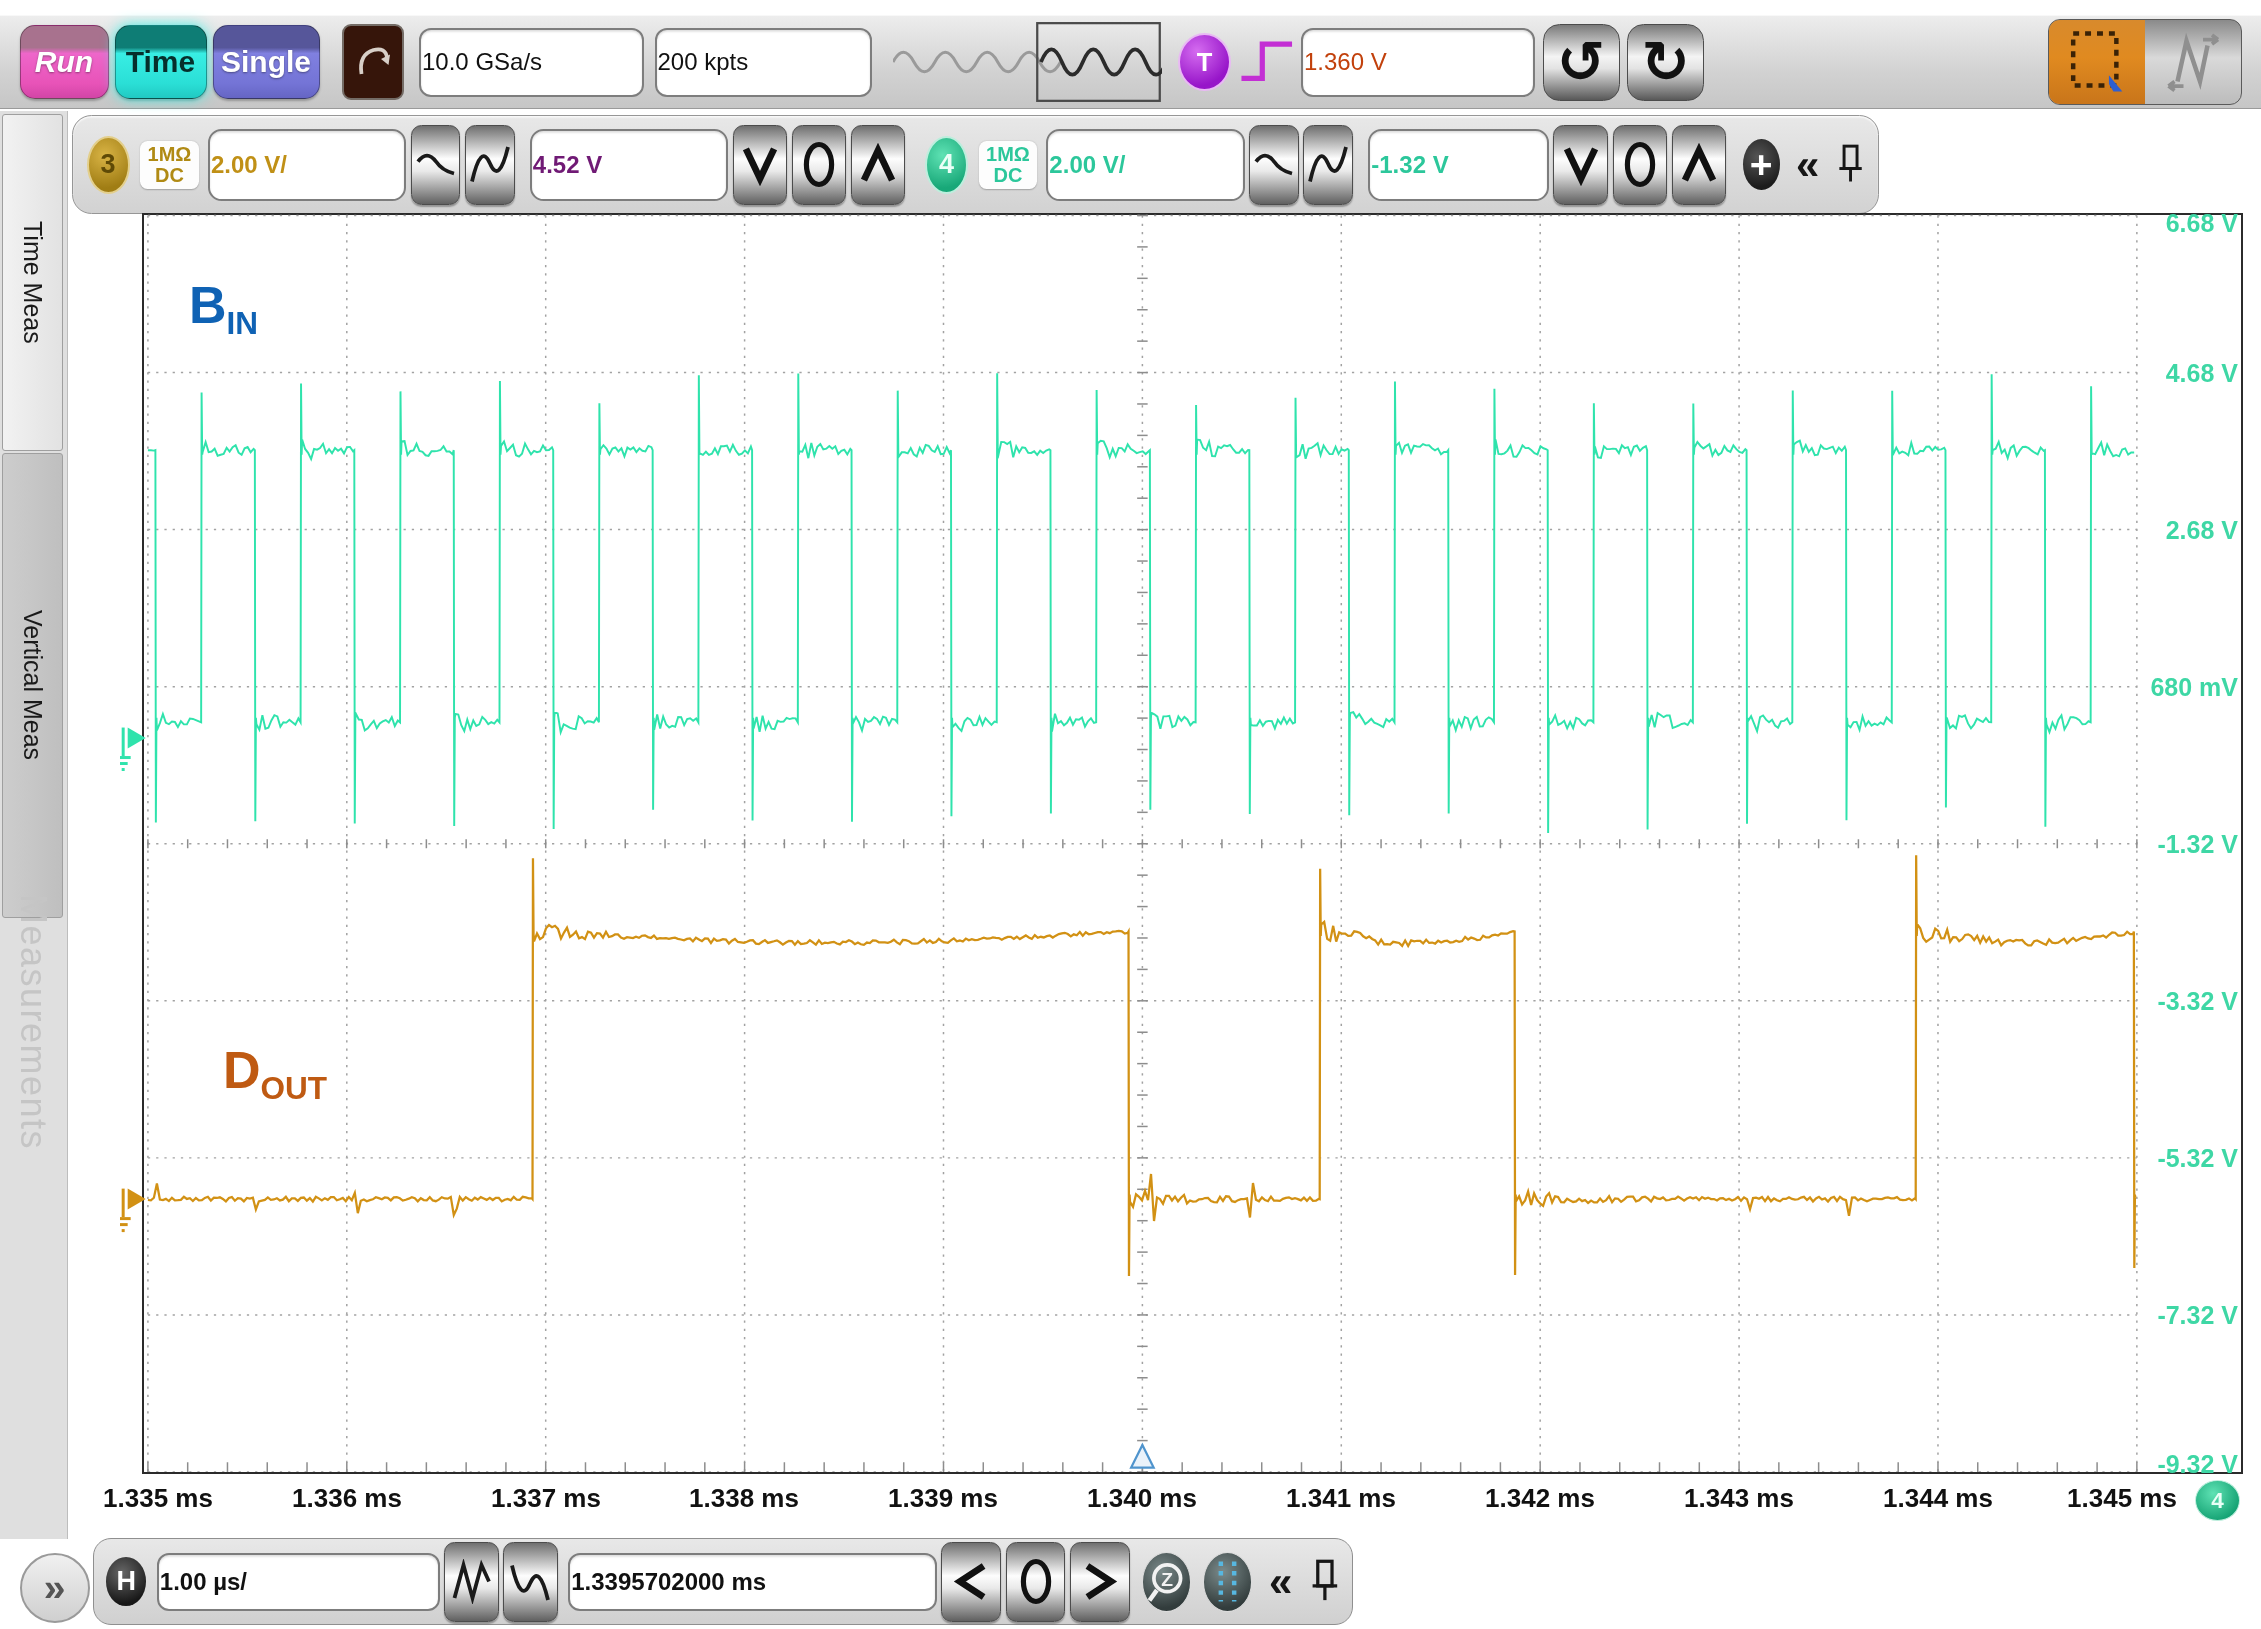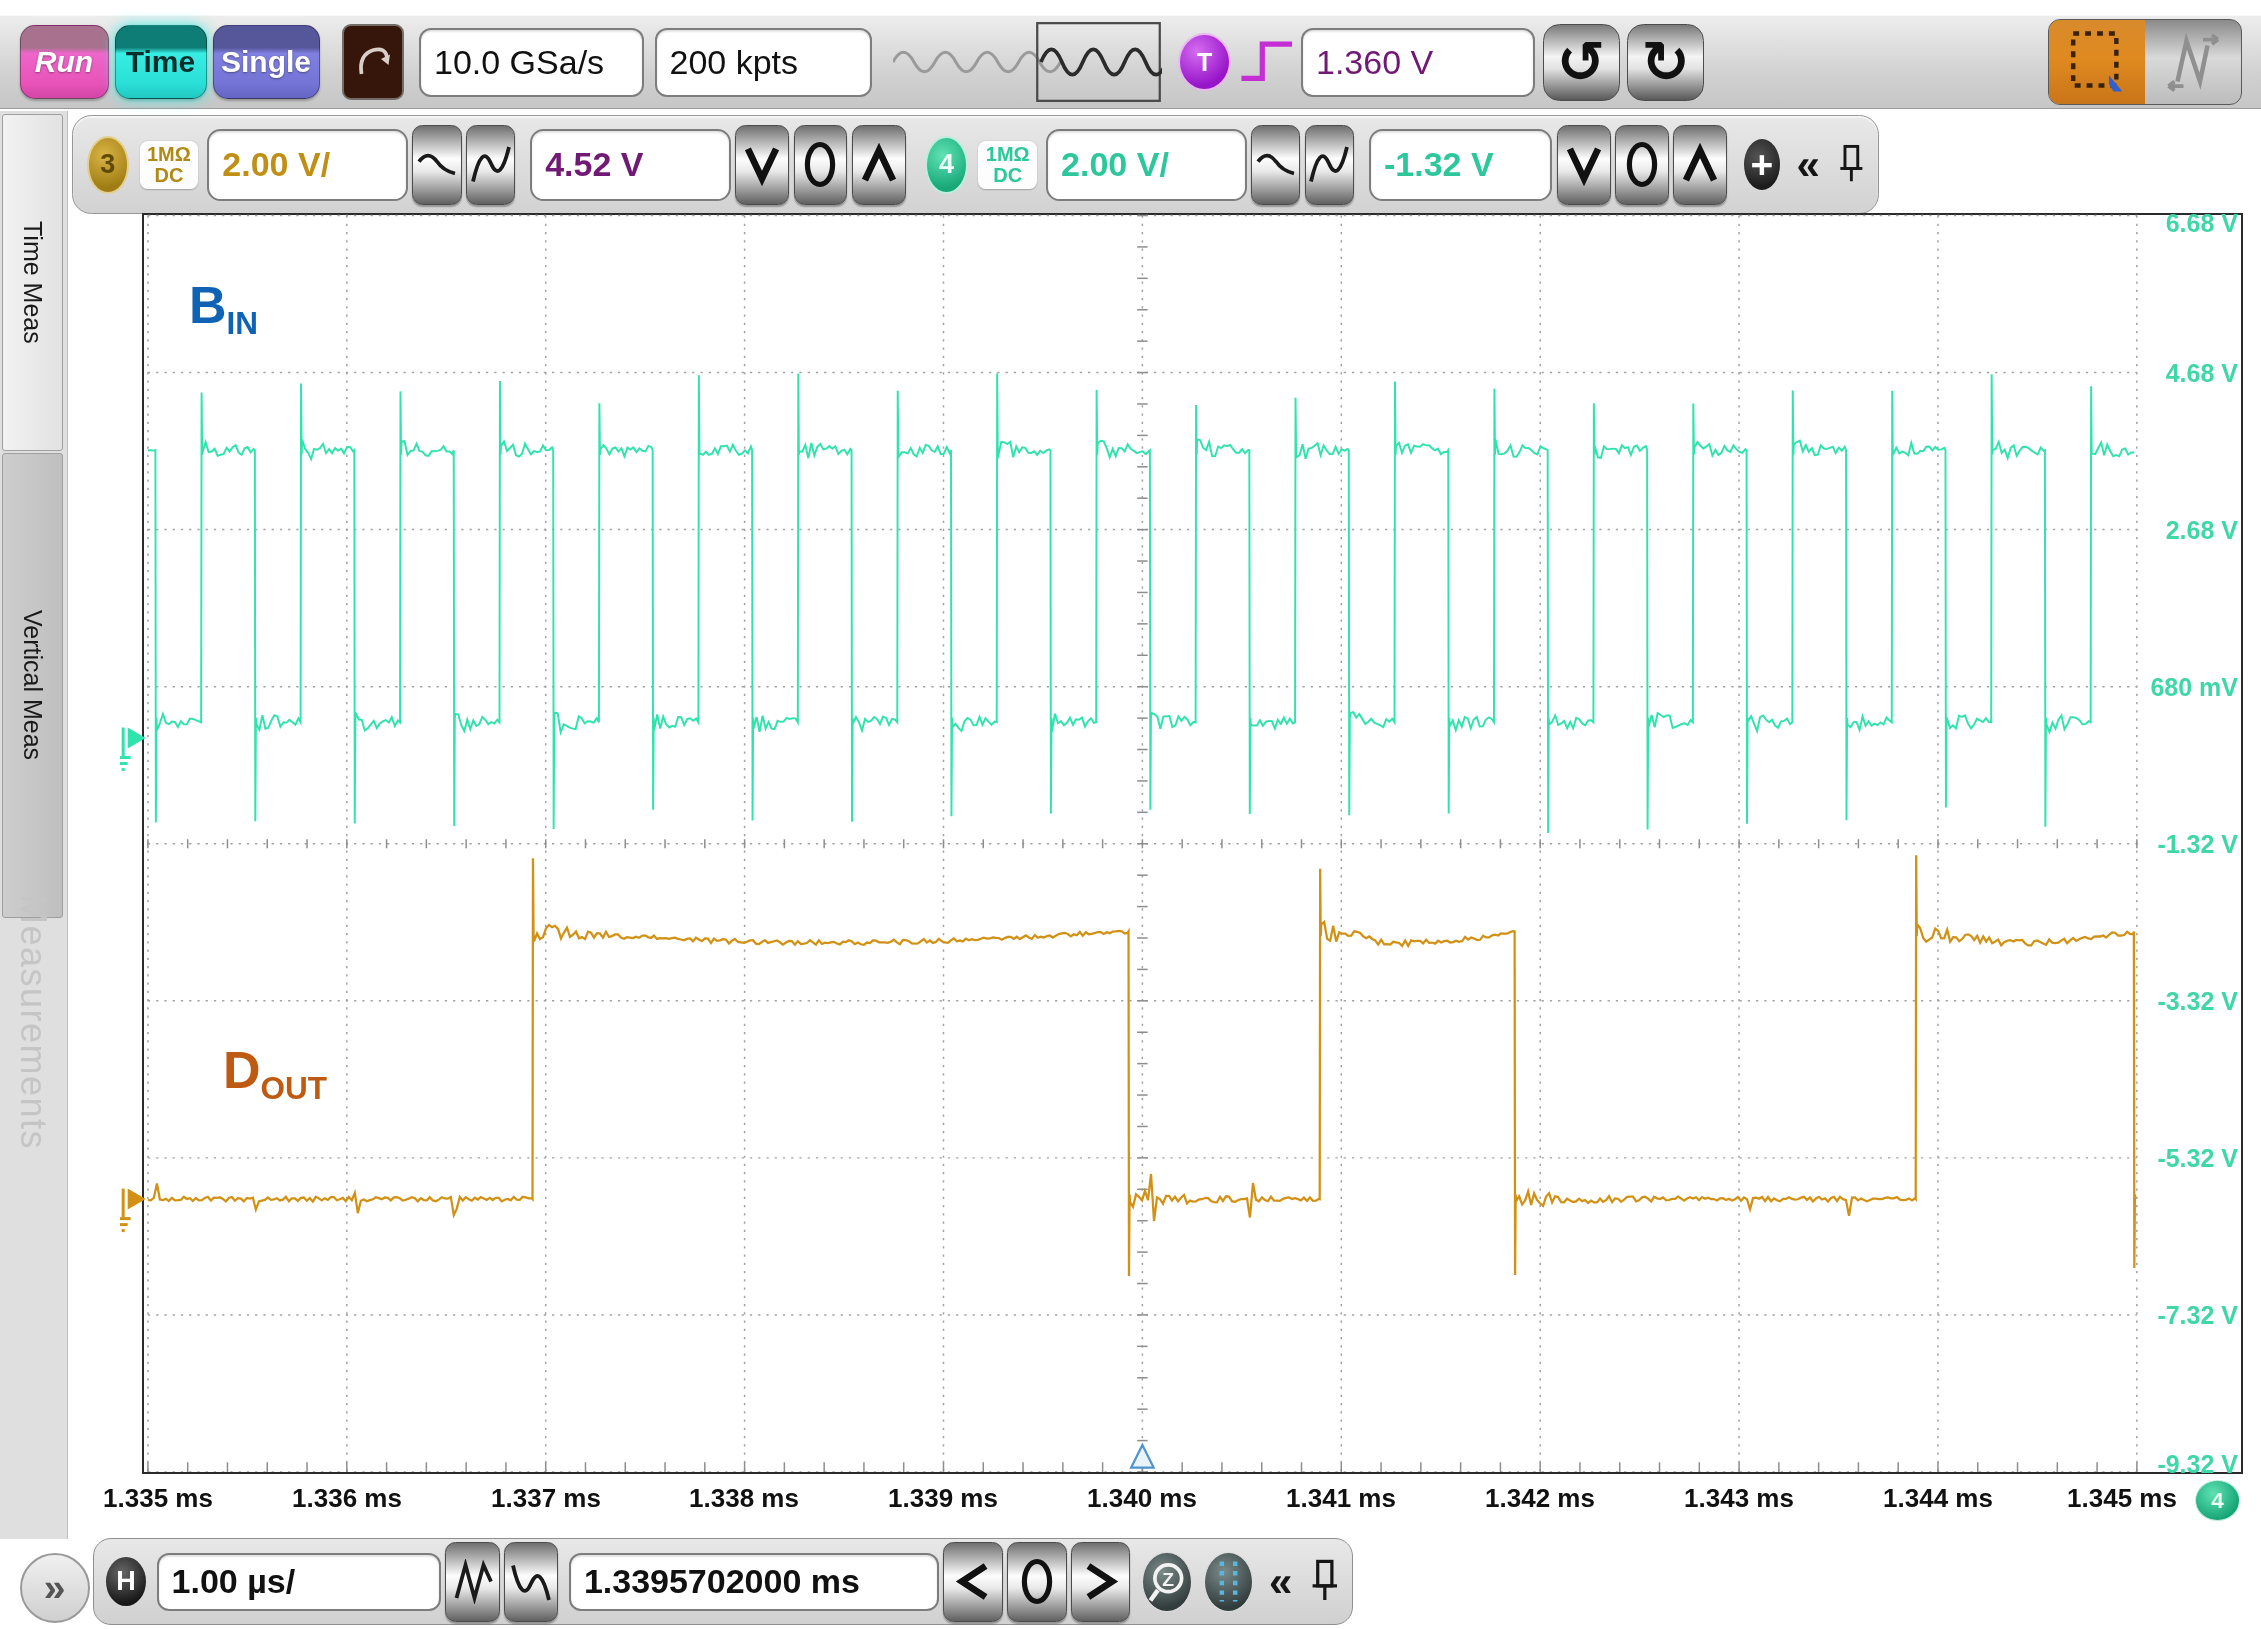--- a/index.html
+++ b/index.html
@@ -12,34 +12,34 @@
     display:flex;align-items:center;padding:0 19.5px;box-sizing:border-box;}
   .tb-btn{height:72px;border-radius:15px;display:flex;align-items:center;justify-content:center;
     font-size:30px;font-weight:bold;color:#fff;border:0.7px solid rgba(0,0,0,.35);
     text-shadow:0 0.7px 2.2px rgba(0,0,0,.4);box-shadow:0 1.5px 2.2px rgba(0,0,0,.25);}
   #btn-run{width:87px;background:linear-gradient(180deg,#a8728e 0%,#a8728e 30%,#ee66ca 38%,#e853b8 80%,#d245a6);font-style:italic;}
   #btn-stop{width:90px;margin-left:6px;color:#062f2c;text-shadow:none;
     background:linear-gradient(180deg,#0e7d75 0%,#0e7d75 30%,#38eee4 38%,#2adfd6 80%,#21c9c2);
     box-shadow:0 0 13.5px rgba(64,240,230,.95),0 1.5px 2.2px rgba(0,0,0,.25);}
   #btn-single{width:105px;margin-left:6px;background:linear-gradient(180deg,#56569a 0%,#56569a 30%,#8080e0 38%,#7474d6 80%,#6565c4);}
   .field{background:#fff;border:2.2px solid #7d7d7d;border-radius:12px;height:69px;
-    display:flex;align-items:center;padding:0 13px;box-sizing:border-box;
-    font-size:34px;color:#111;white-space:nowrap;box-shadow:inset 0 1.5px 2.2px rgba(0,0,0,.15);}
+    display:flex;align-items:center;padding:0 1px;box-sizing:border-box;
+    font-size:24px;color:#111;white-space:nowrap;box-shadow:inset 0 1.5px 2.2px rgba(0,0,0,.15);}
   .icon-btn{background:linear-gradient(180deg,#6f6f6f,#fdfdfd 42%,#e9e9e9 58%,#606060);
     border:1.5px solid #4c4c4c;border-radius:10.5px;display:flex;align-items:center;justify-content:center;
     box-shadow:0 1.5px 1.5px rgba(0,0,0,.3);}
   #btn-acq{width:58px;height:72px;margin-left:22.5px;border-radius:9px;background:#36150a;
     border:2.2px solid #746c66;display:flex;align-items:center;justify-content:center;
     color:#cfc5bd;font-size:40px;font-weight:bold;}
   .sine-group{display:flex;align-items:center;margin-left:21px;}
   .t-circle{width:49px;height:54px;border-radius:50%;margin-left:16.5px;
     background:radial-gradient(circle at 35% 30%,#d56cf0,#9715c9 70%);
     border:2.2px solid #e9b9f4;display:flex;align-items:center;justify-content:center;
     color:#fff;font-size:25.5px;font-weight:bold;}
-  #fld-triglevel{color:#701a75;}
+  #fld-triglevel{color:#c2410c;}
   .round-btn{width:75px;height:75px;margin-left:7.5px;border-radius:16.5px;
     background:linear-gradient(180deg,#7a7a7a,#f4f4f4 42%,#e3e3e3 58%,#585858);
     border:1.5px solid #4c4c4c;display:flex;align-items:center;justify-content:center;
     font-size:58px;font-weight:bold;color:#111;line-height:1;}
   #btn-corner{margin-left:auto;height:84px;width:192px;border-radius:12px;display:flex;
     border:1.5px solid #5a5a5a;overflow:hidden;background:linear-gradient(180deg,#8a8a8a,#d9d9d9 45%,#bcbcbc);}
   #corner-left{width:96px;height:100%;background:linear-gradient(180deg,#d88a2c,#e08a20 45%,#c9751a);
     display:flex;align-items:center;justify-content:center;}
   #corner-right{width:96px;height:100%;display:flex;align-items:center;justify-content:center;}
   

